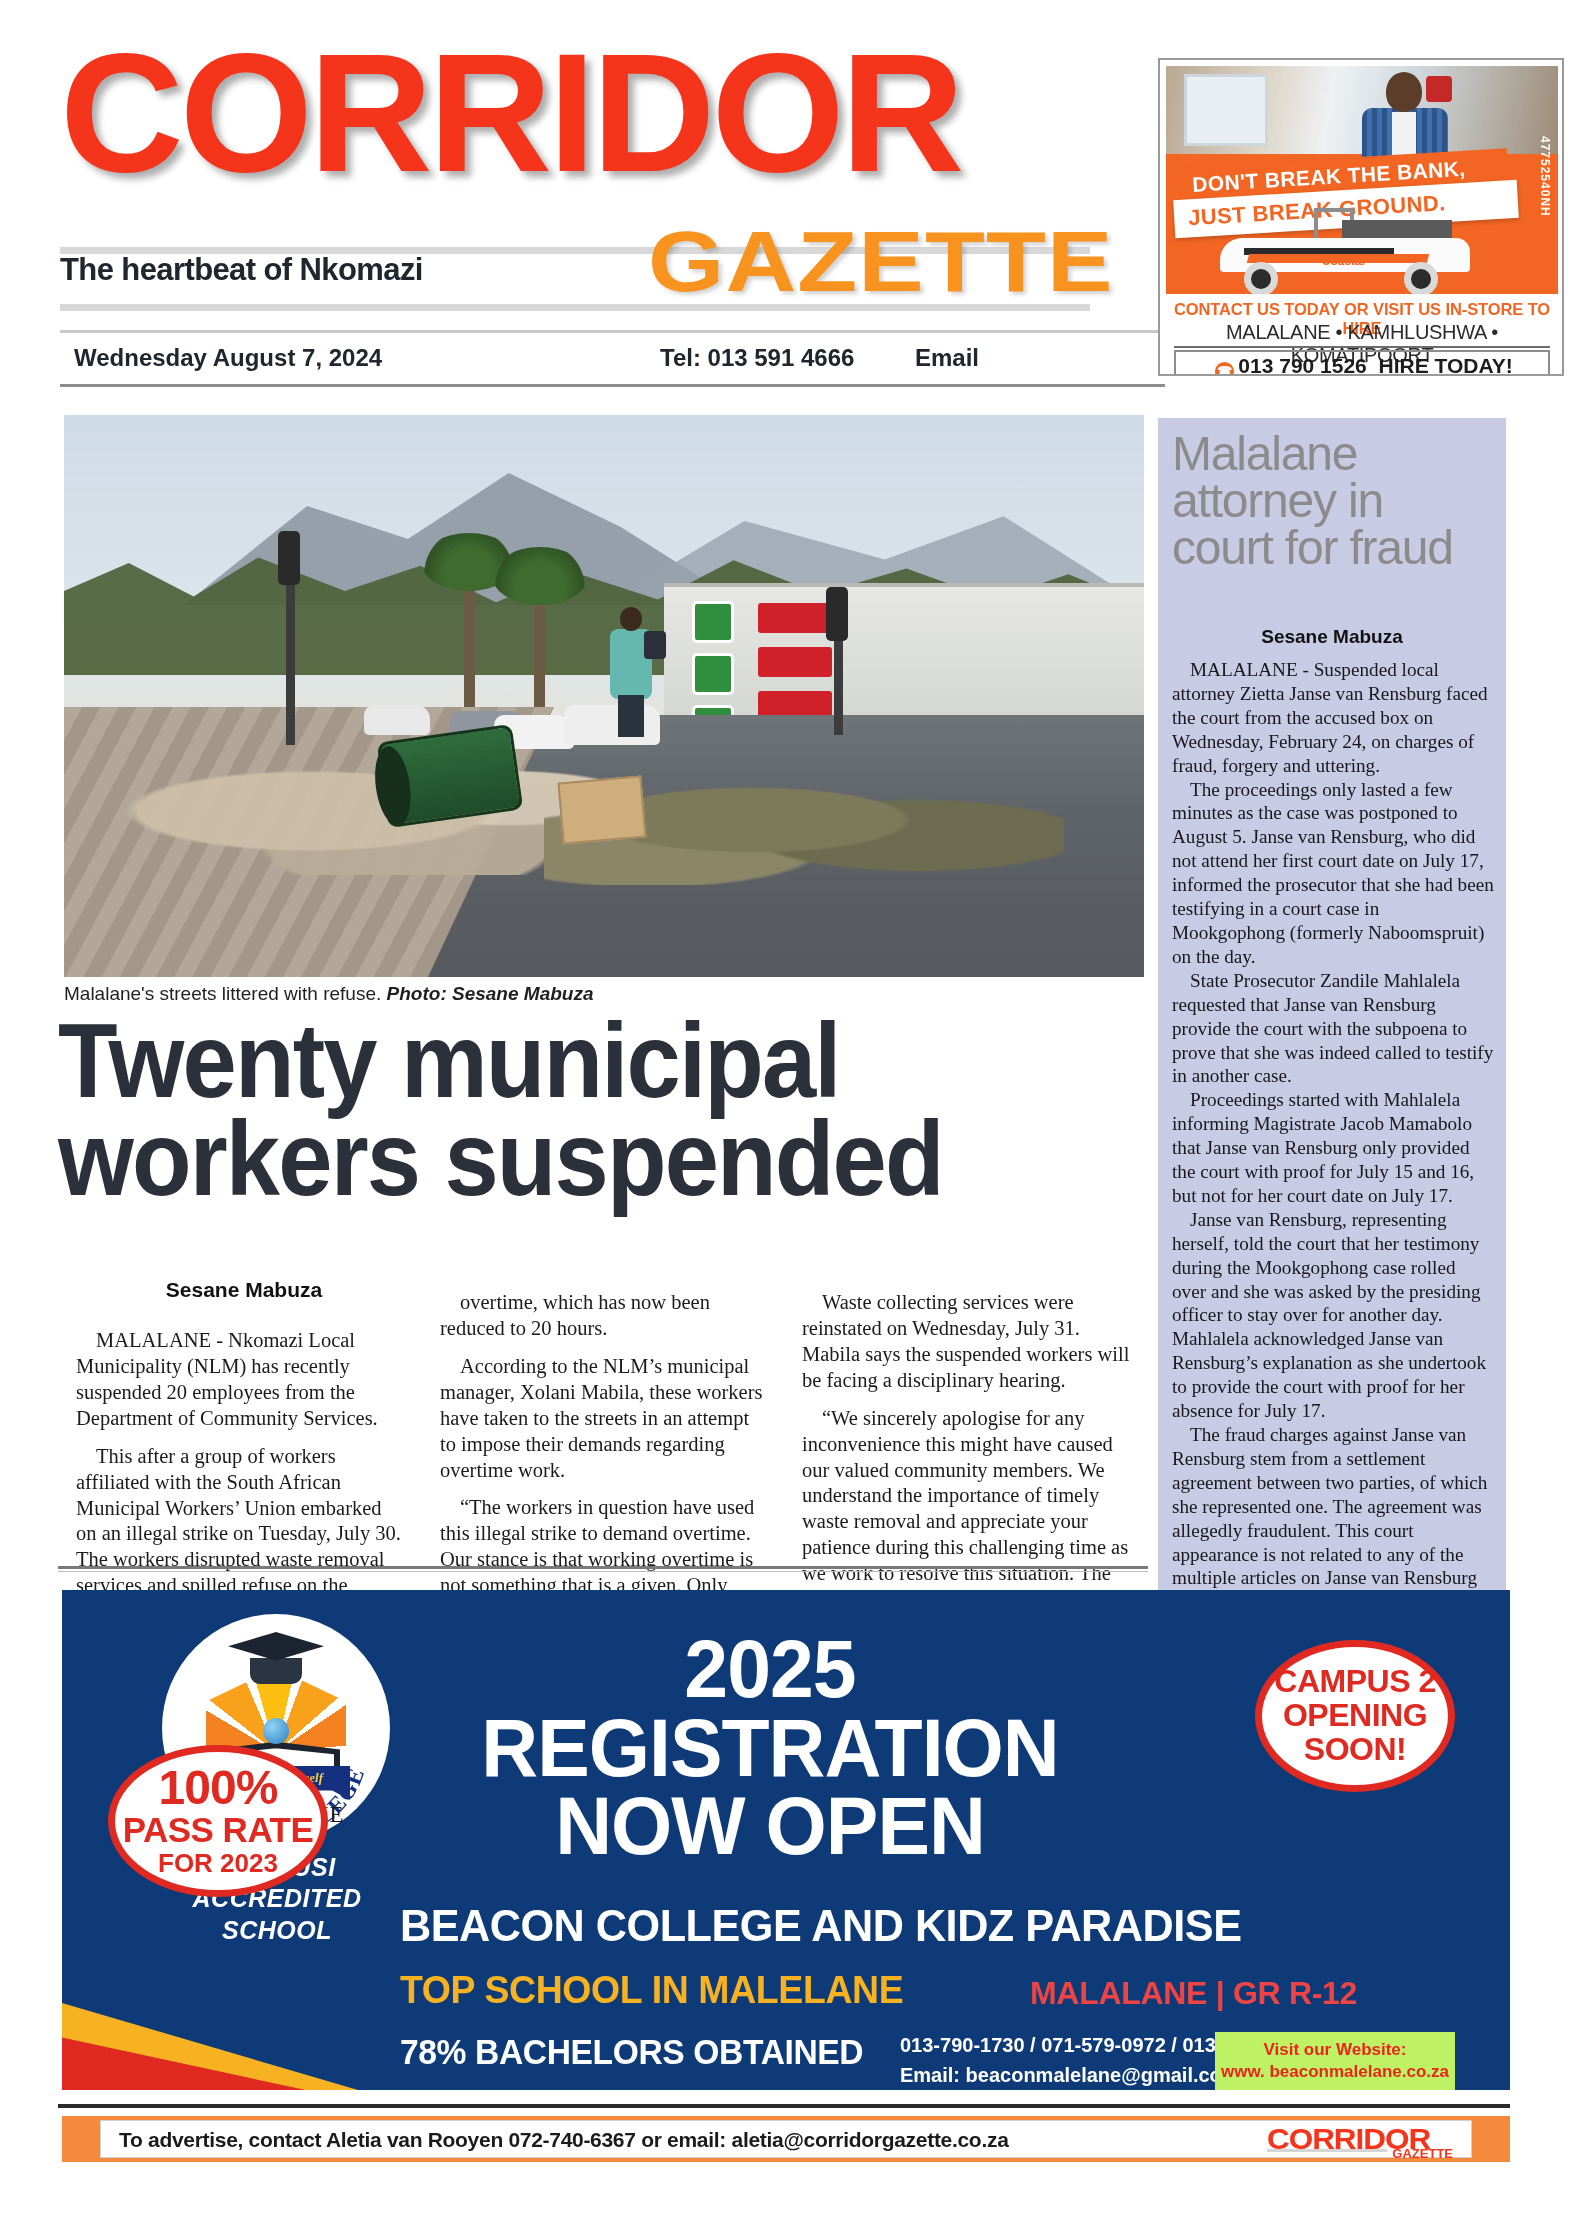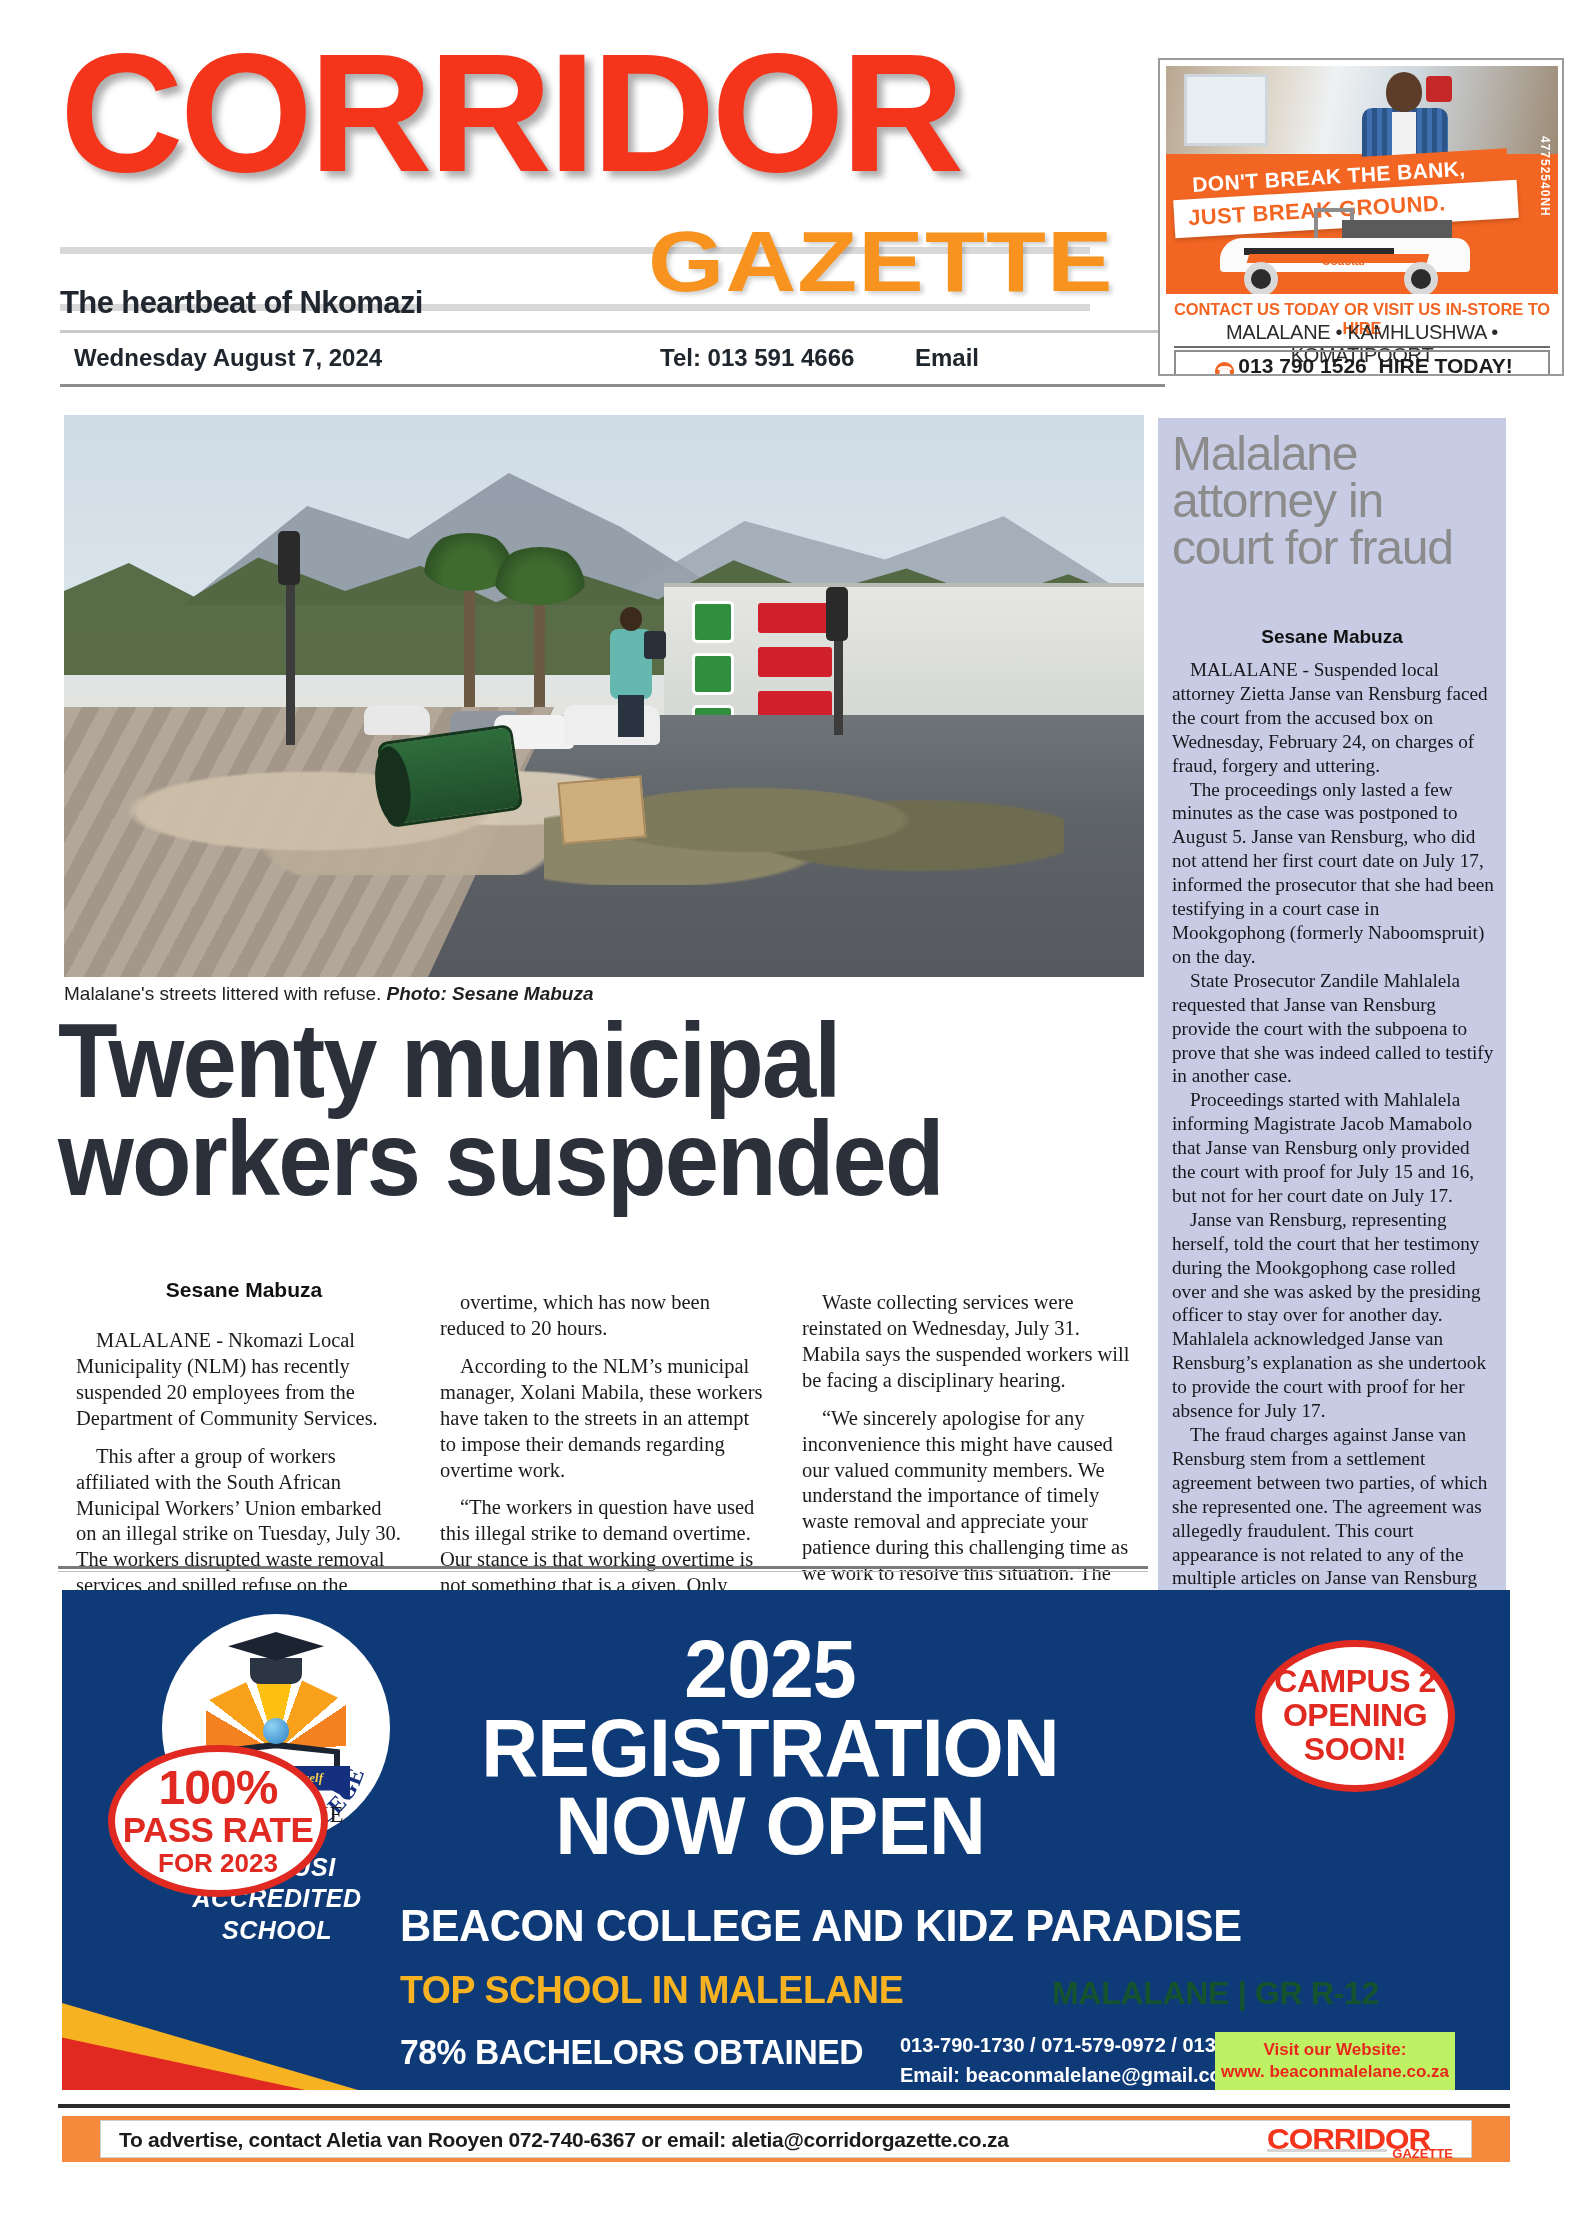--- a/index.html
+++ b/index.html
@@ -28,21 +28,20 @@
   .masthead-rule-top {
     position:absolute; left:0; top:207px; width:1030px; height:7px; background:#d8d8d8;
   }
   .masthead-rule-bottom {
     position:absolute; left:0; top:264px; width:1030px; height:7px; background:#d8d8d8;
   }
   .masthead-slogan {
     position:absolute; left:0; top:212px;
     font-size:31px; font-weight:bold; color:#20262e;
     letter-spacing:-0.6px;
-    margin-top:33px;
   }
   .masthead-gazette {
     position:absolute; left:588px; top:172px;
     font-size:86px; font-weight:bold; color:#f7931e;
     letter-spacing:1px;
     transform: scaleX(1.14); transform-origin:left top;
     text-shadow: 3px 3px 4px rgba(0,0,0,0.18);
   }
 
   
@@ -308,22 +307,22 @@
     position:absolute; left:400px; top:1900px; width:1060px;
     color:#fff; font-weight:bold; font-size:45px; letter-spacing:-.5px;
     transform: scaleX(0.96); transform-origin:left top;
   }
   .beacon-line2 {
     position:absolute; left:400px; top:1968px;
     color:#f6b221; font-weight:bold; font-size:39px; letter-spacing:-.4px;
     transform: scaleX(0.96); transform-origin:left top;
   }
   .beacon-gr {
-    position:absolute; left:1052px; top:1975px;
-    color:#14532d; font-weight:bold; font-size:32px; letter-spacing:-.3px;
+    position:absolute; left:1030px; top:1975px;
+    color:#ef4444; font-weight:bold; font-size:32px; letter-spacing:-.3px;
   }
   .beacon-line3 {
     position:absolute; left:400px; top:2032px;
     color:#fff; font-weight:bold; font-size:35px; letter-spacing:-.4px;
     transform: scaleX(0.96); transform-origin:left top;
   }
   .beacon-phones {
     position:absolute; left:900px; top:2030px;
     color:#fff; font-weight:bold; font-size:20px; line-height:1.5;
   }

